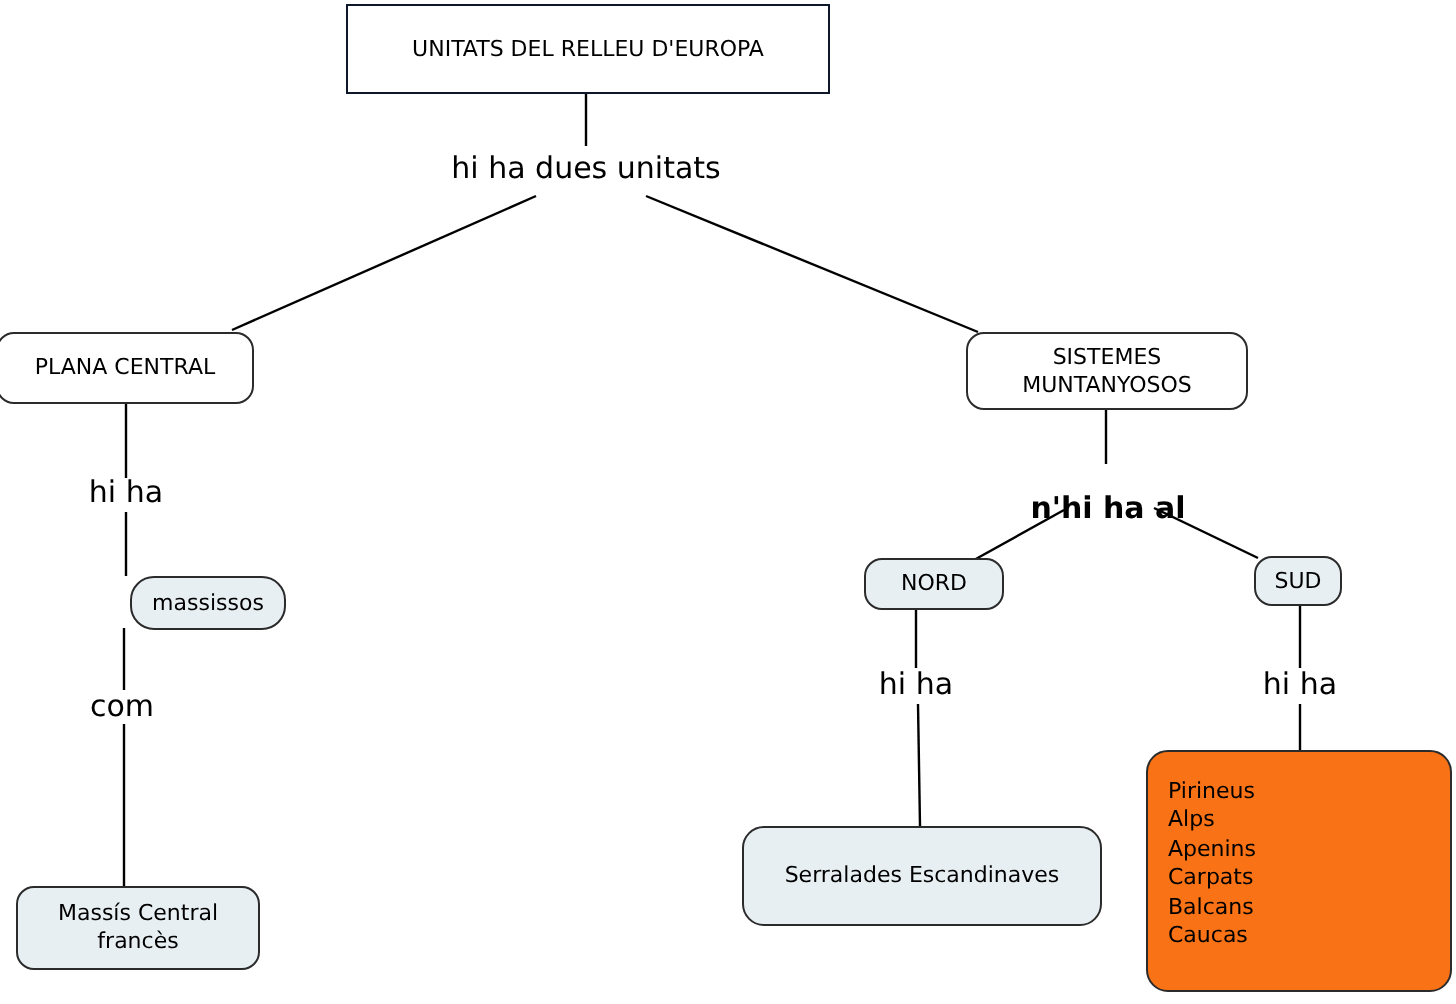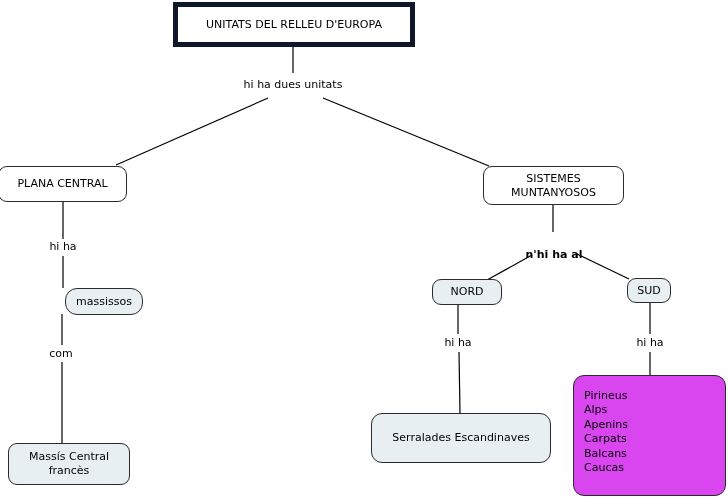--- a/index.html
+++ b/index.html
@@ -26,47 +26,47 @@
     box-sizing: border-box;
     display: flex;
     align-items: center;
     justify-content: center;
     text-align: center;
     font-size: 11px;
     line-height: 14px;
     background: #ffffff;
   }
   .rect {
-    border: 5px solid #0f172a;
+    border: 1px solid #0f172a;
   }
   .rounded {
     border: 1px solid #2b2b2b;
     border-radius: 9px;
   }
   .fill {
     background: #e8eff3;
   }
   .pill {
     border-radius: 12px;
     margin-left: 42px;
   }
   .multiline {
     white-space: pre-line;
   }
   .link-label {
     position: absolute;
-    font-size: 11px;
+    font-size: 15px;
     line-height: 13px;
     text-align: center;
     white-space: nowrap;
   }
   .list-node {
     position: absolute;
     box-sizing: border-box;
-    background: #d946ef;
+    background: #f97316;
     border: 1px solid #2b2b2b;
     border-radius: 11px;
     font-size: 11px;
     padding: 13px 6px 0 10px;
     text-align: left;
   }
   .list-node .li {
     line-height: 14.4px;
   }
 </style>

